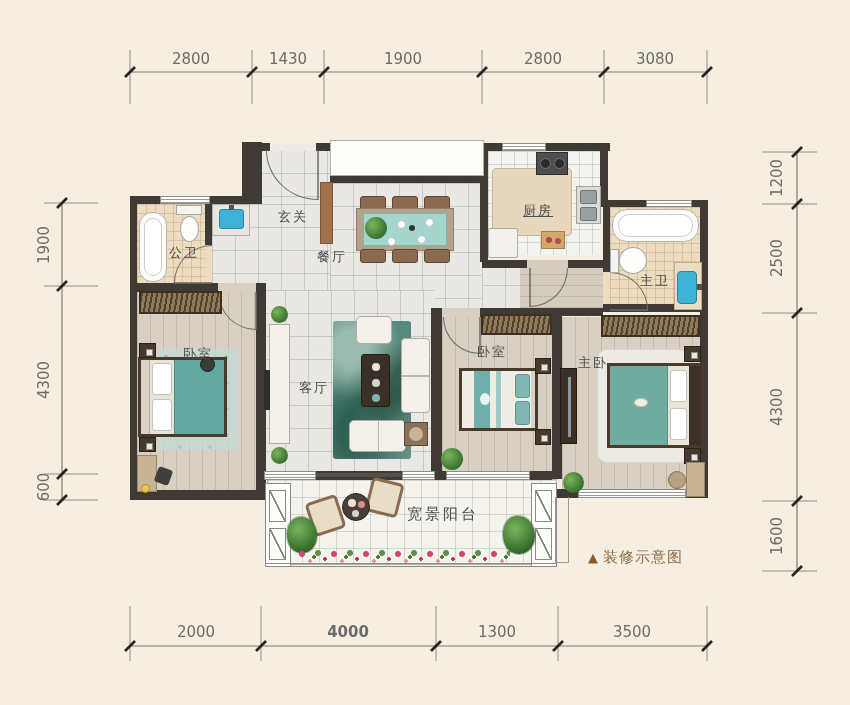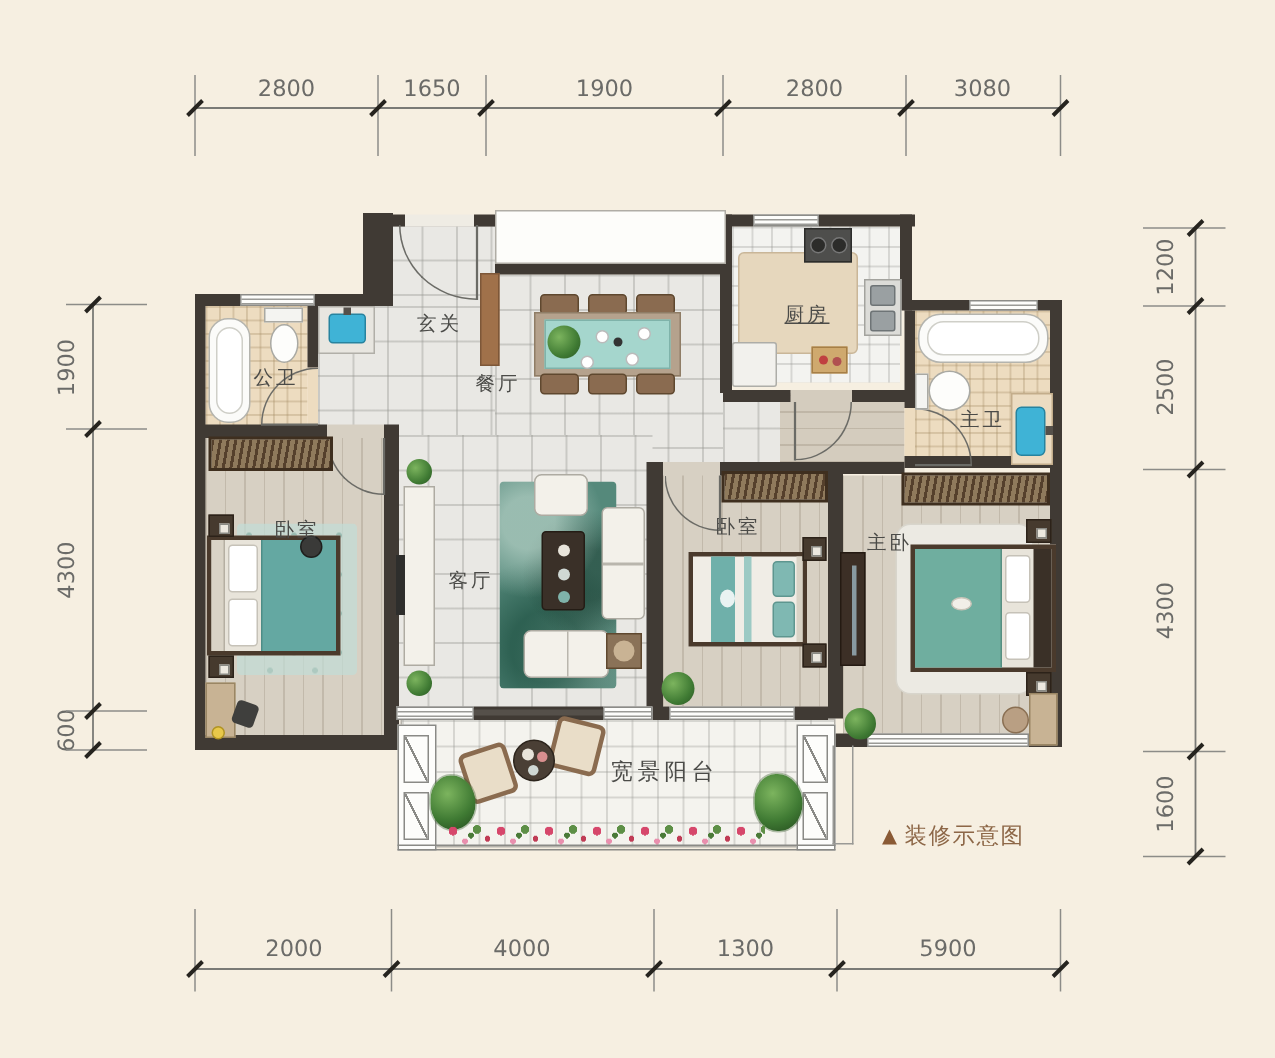--- a/index.html
+++ b/index.html
@@ -255,29 +255,29 @@
   <div class="a lbl" style="left:452px;top:344px;width:80px;">卧室</div>
   <div class="a lbl" style="left:553px;top:355px;width:80px;">主卧</div>
   <div class="a lbl big" style="left:383px;top:506px;width:120px;">宽景阳台</div>
 
   <div class="a legend" style="left:588px;top:548px;color:#8d6747;">
     <span style="color:#8a5a35;font-size:13px;">▲</span>
     <span>装修示意图</span>
   </div>
 
   <div class="a dim" style="left:161px;top:50px;">2800</div>
-  <div class="a dim" style="left:258px;top:50px;">1650</div>
+  <div class="a dim" style="left:258px;top:50px;">1430</div>
   <div class="a dim" style="left:373px;top:50px;">1900</div>
   <div class="a dim" style="left:513px;top:50px;">2800</div>
   <div class="a dim" style="left:625px;top:50px;">3080</div>
 
   <div class="a dim" style="left:166px;top:623px;">2000</div>
-  <div class="a dim" style="left:318px;top:623px;">4000</div>
+  <div class="a dim" style="left:318px;top:623px;font-weight:bold;">4000</div>
   <div class="a dim" style="left:467px;top:623px;">1300</div>
-  <div class="a dim" style="left:602px;top:623px;">5900</div>
+  <div class="a dim" style="left:602px;top:623px;">3500</div>
 
   <div class="a dim rot" style="left:14px;top:236px;">1900</div>
   <div class="a dim rot" style="left:14px;top:371px;">4300</div>
   <div class="a dim rot" style="left:14px;top:478px;">600</div>
 
   <div class="a dim rot" style="left:747px;top:169px;">1200</div>
   <div class="a dim rot" style="left:747px;top:249px;">2500</div>
   <div class="a dim rot" style="left:747px;top:398px;">4300</div>
   <div class="a dim rot" style="left:747px;top:527px;">1600</div>
 

